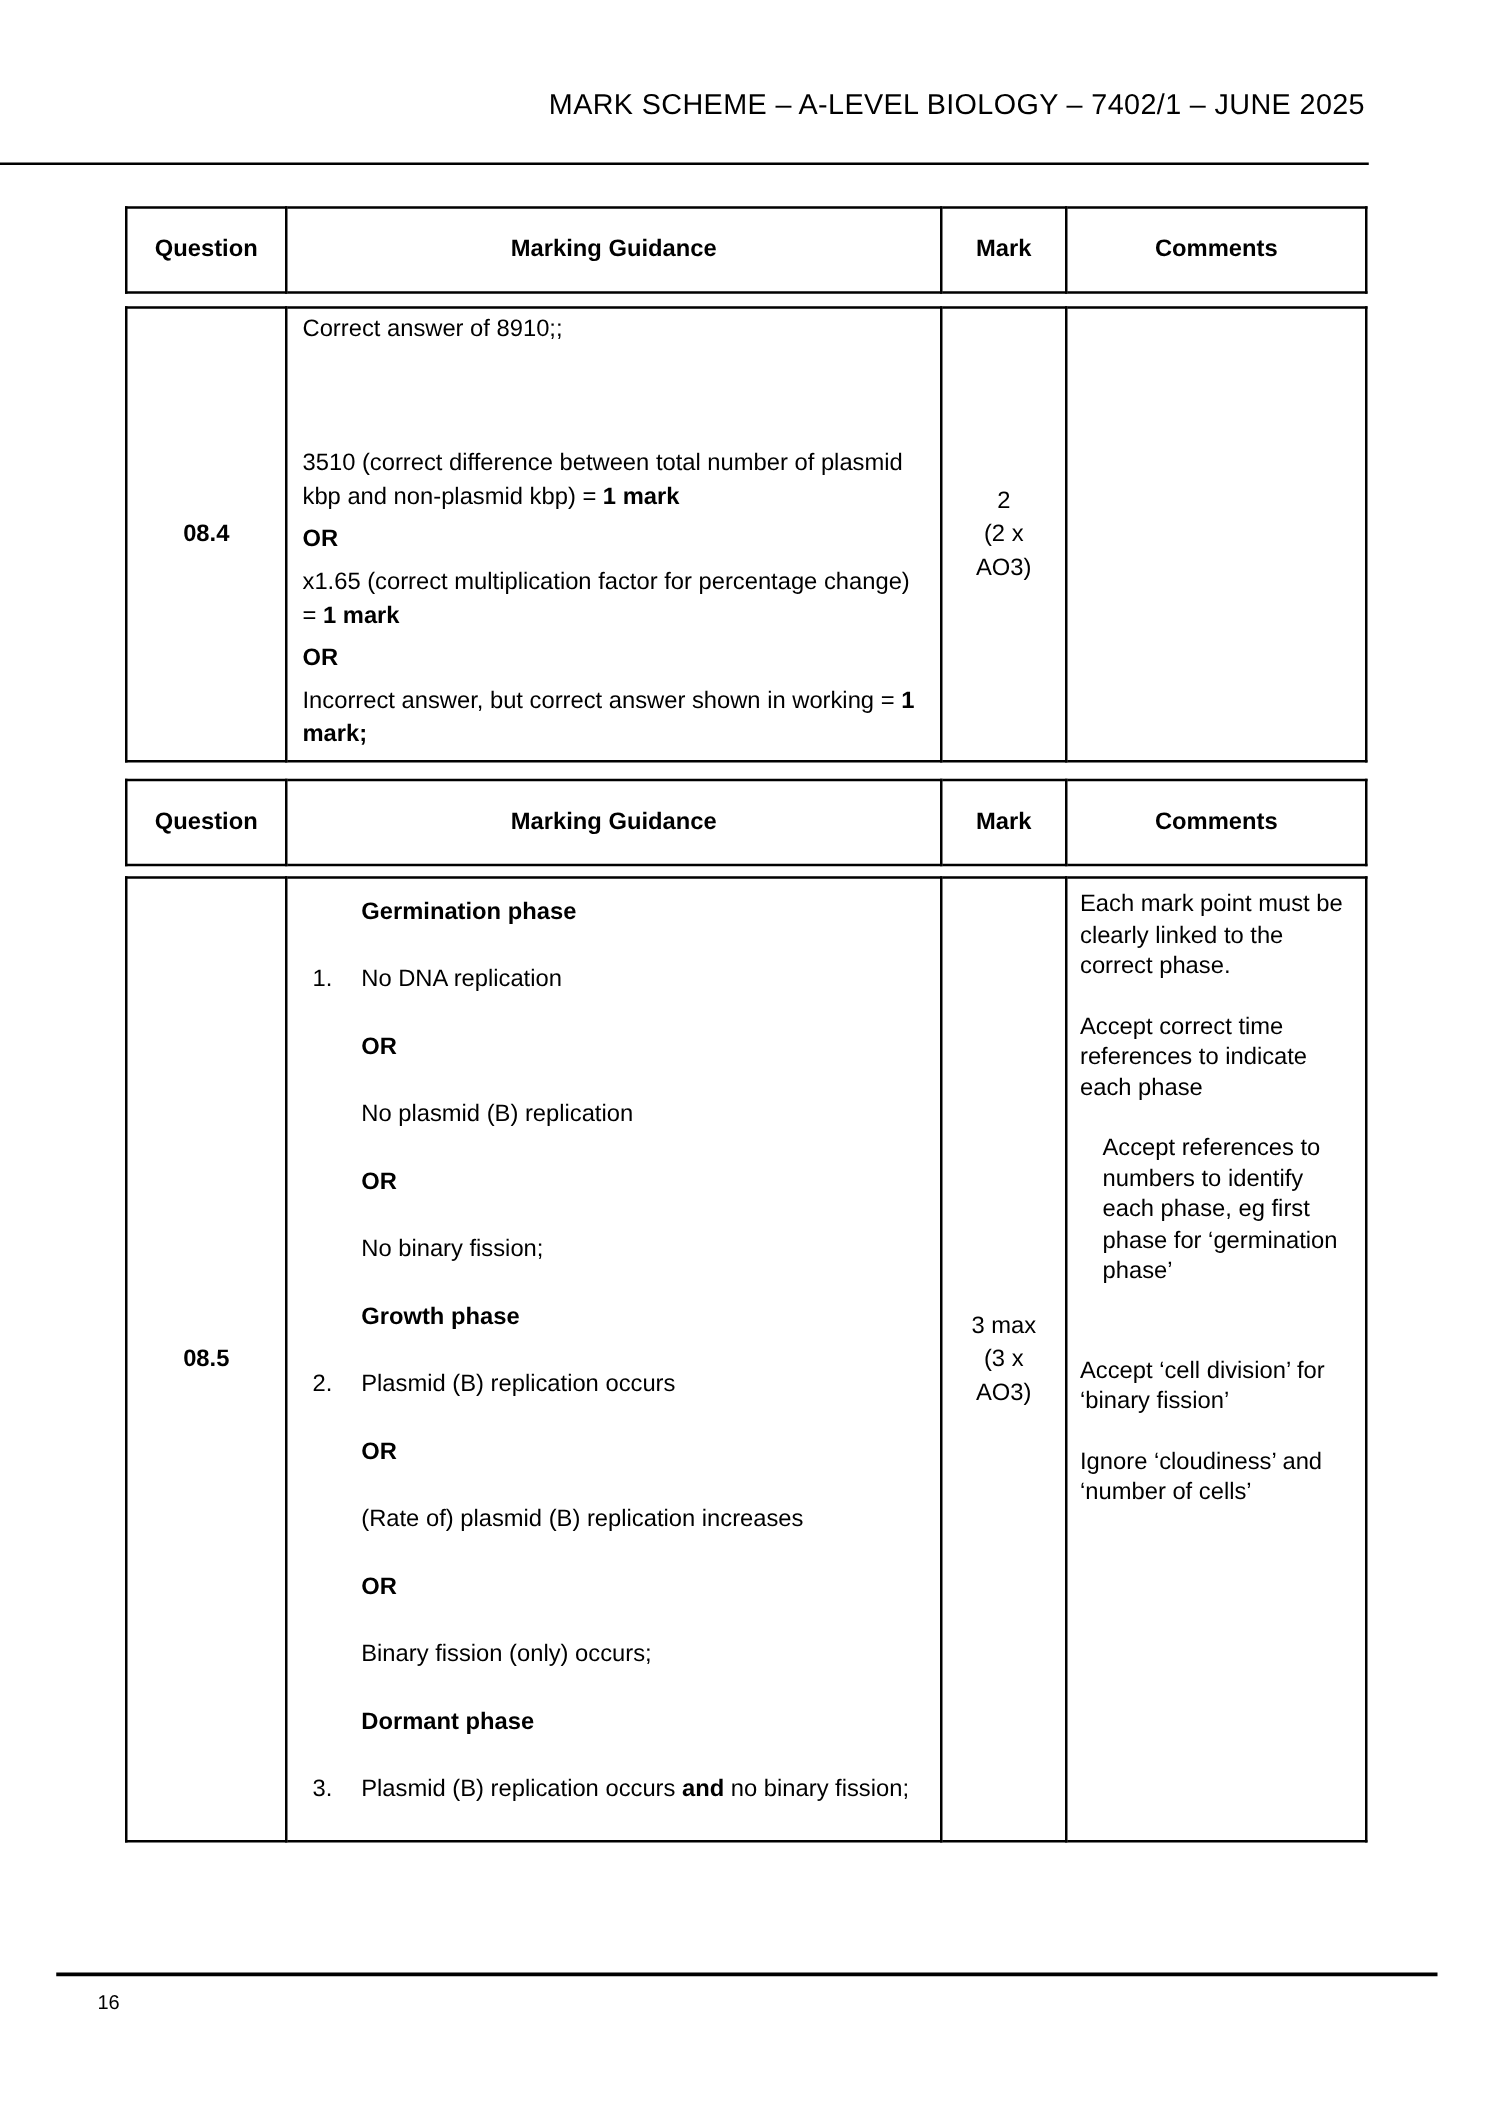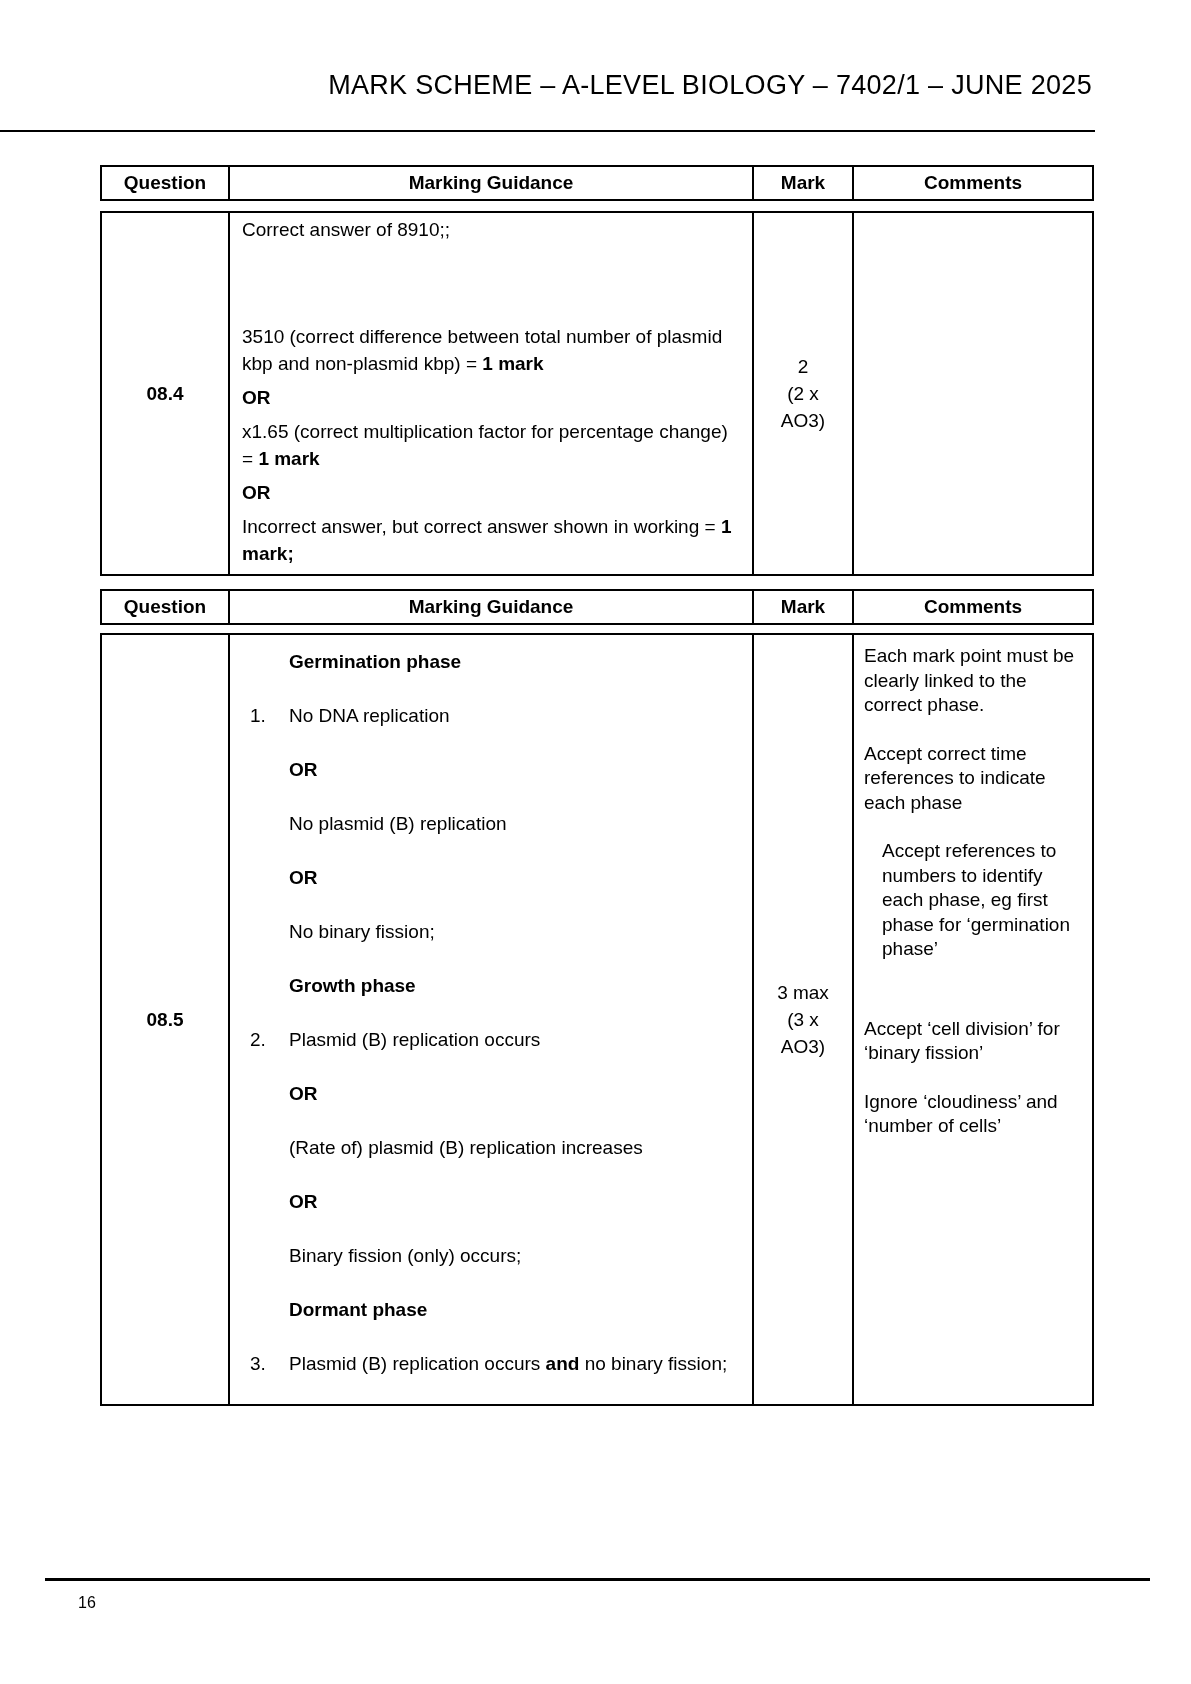--- a/index.html
+++ b/index.html
@@ -7,21 +7,21 @@
   body {
     width: 1191px; height: 1684px;
     position: relative;
     font-family: "Liberation Sans", sans-serif;
     color: #000;
     overflow: hidden;
   }
   .doc-title {
     position: absolute;
     top: 70px; right: 99px;
-    font-size: 27px;
+    font-size: 23px;
     letter-spacing: 0.3px;
     white-space: nowrap;
   }
   .header-rule {
     position: absolute;
     top: 130px; left: 0;
     width: 1095px; height: 2px;
     background: #000;
   }
   .tables {
@@ -33,21 +33,21 @@
     border-collapse: collapse;
     table-layout: fixed;
     width: 992px;
   }
   col.col-q { width: 128px; }
   col.col-g { width: 524px; }
   col.col-m { width: 100px; }
   col.col-c { width: 240px; }
   th, td { border: 2px solid #000; font-size: 19px; }
   th {
-    height: 34px;
+    height: 68px;
     font-weight: bold;
     text-align: center;
     vertical-align: middle;
   }
   .thead-tbl { margin-bottom: 10px; }
   .t1 { margin-bottom: 13px; }
   .thead2 { margin-bottom: 8px; }
   .t1 td { height: 293px; }
   .t2 td { height: 704px; }
   td.qcell {

